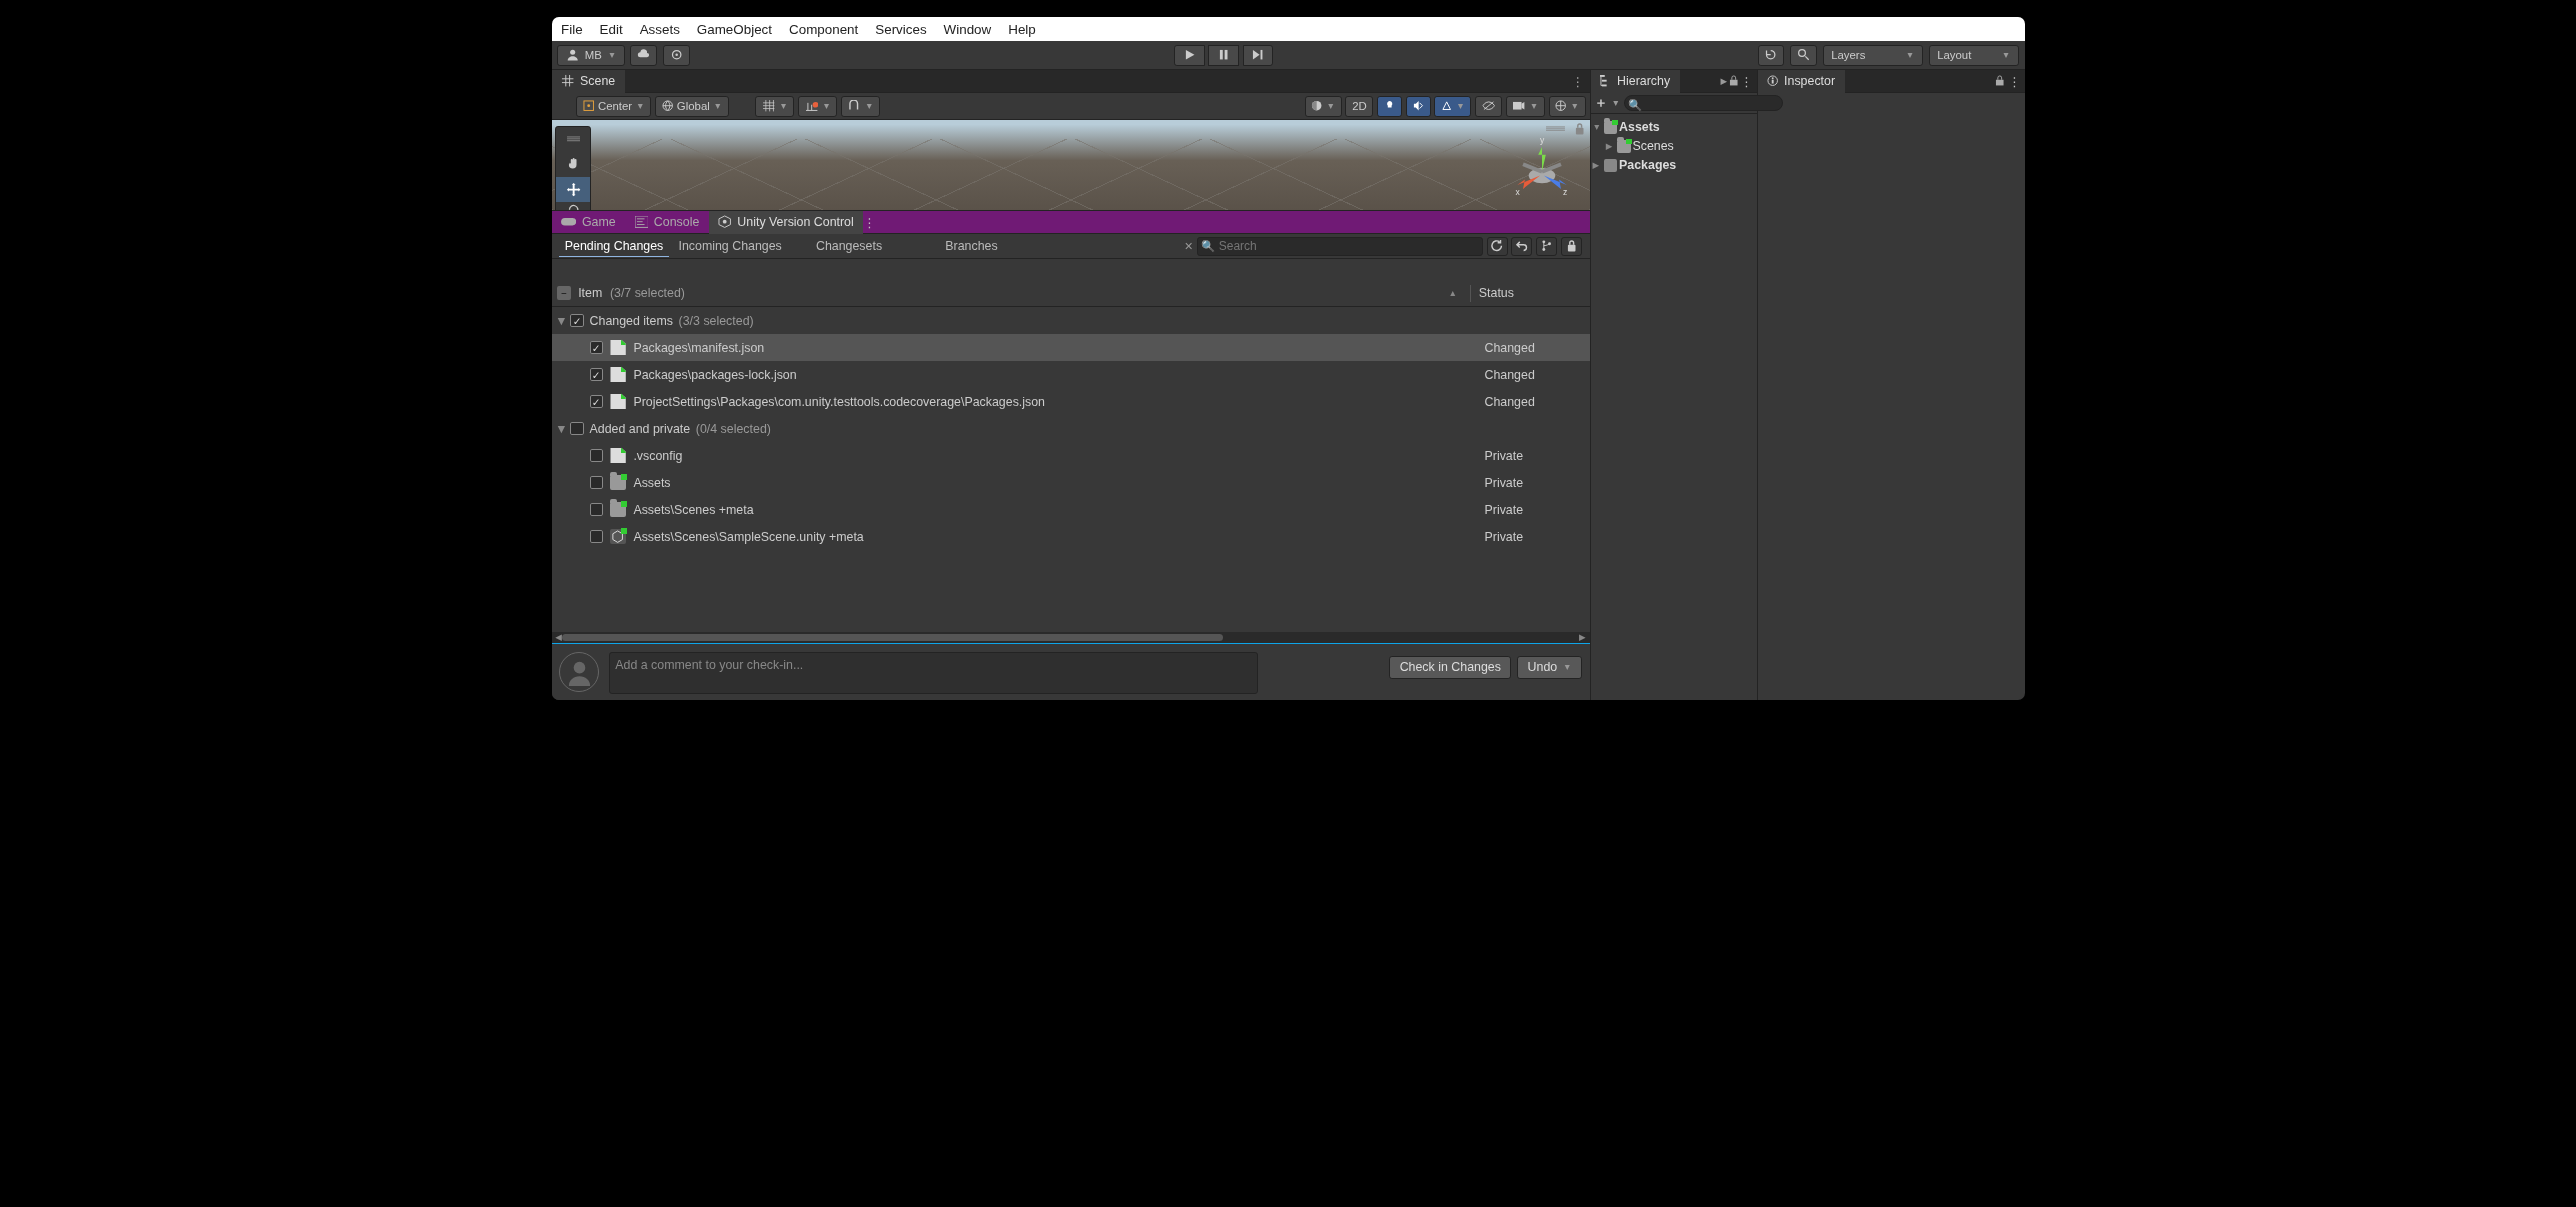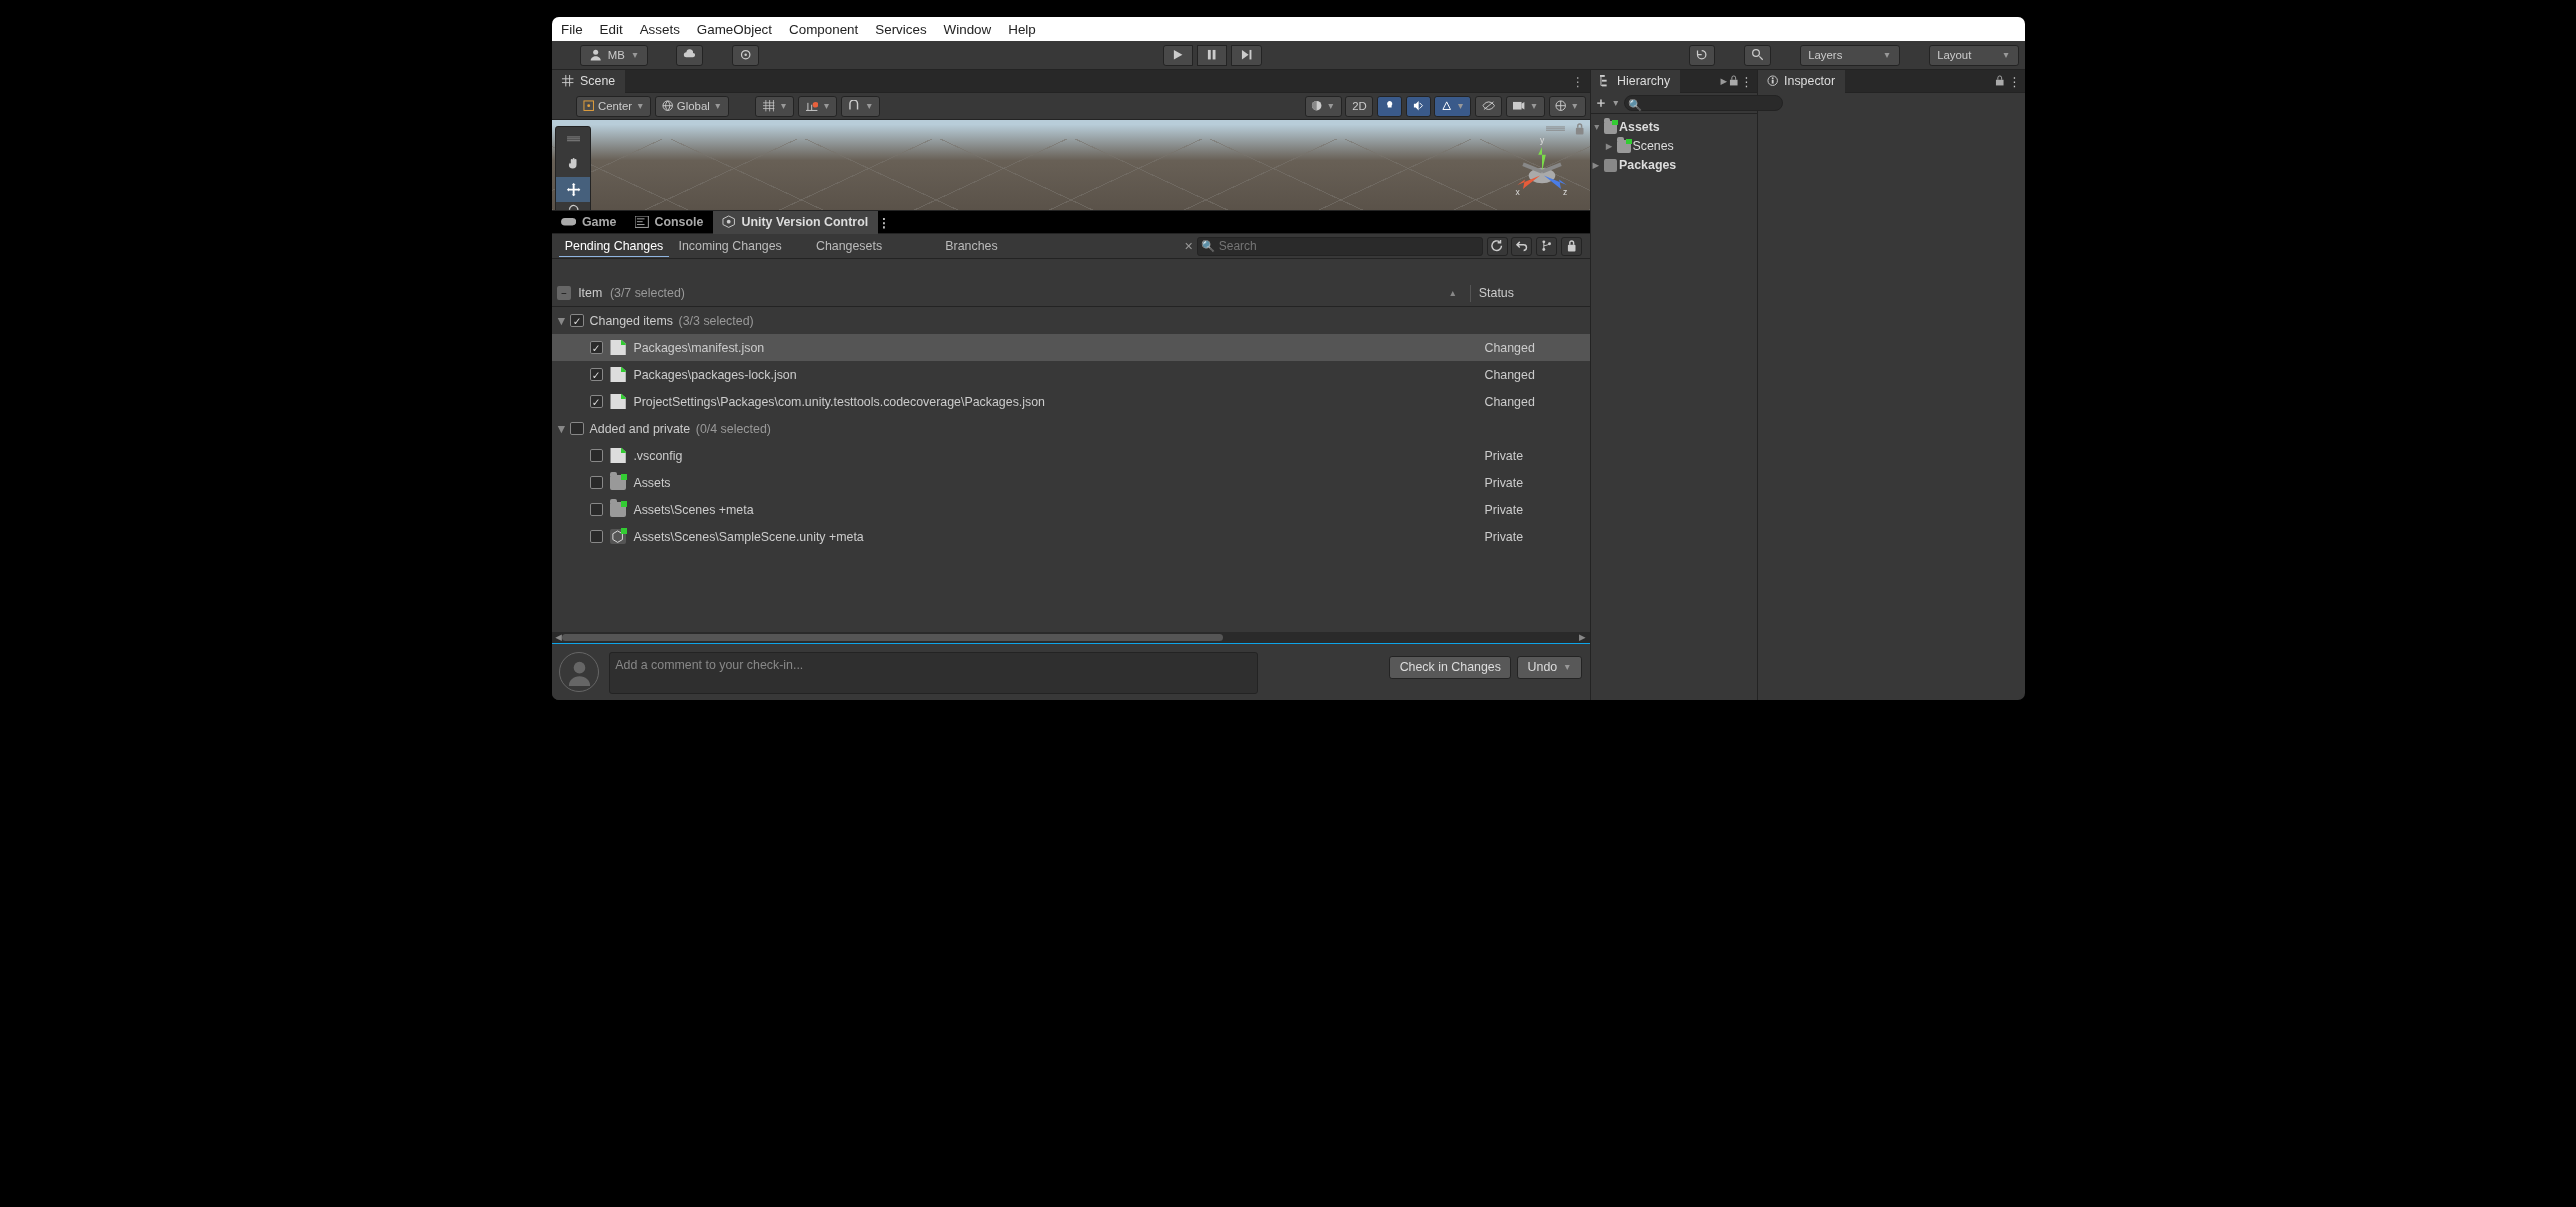--- a/index.html
+++ b/index.html
@@ -1,21 +1,21 @@
 <!DOCTYPE html>
 <html><head>
 <meta charset="utf-8">
 <style>
 * { margin: 0; padding: 0; box-sizing: border-box; font-family: Arial, Helvetica, sans-serif; }
 body { background: #000; color: #c4c4c4; font-size: 12.4px; overflow: hidden; }
 .root { width: 1473px; height: 683px; margin: 17px auto 0; background: #383838; border-radius: 7px; overflow: hidden; display: flex; flex-direction: column; }
 .menubar { height: 24px; background: #ffffff; display: flex; align-items: center; padding: 0 9.5px; gap: 17px; color: #222; font-size: 13.4px; }
 .menubar span { cursor: default; }
 .toolbar { height: 29px; background: #383838; display: flex; align-items: center; padding: 0 5.7px; border-bottom: 1px solid #232323; }
-.btn-dark { background: #494949; border: 1px solid #232323; border-radius: 2.9px; height: 21px; display: inline-flex; align-items: center; padding: 0 7.6px; color: #ccc; font-size: 11.4px; gap: 5.7px; margin-left: 23px; }
+.btn-dark { background: #494949; border: 1px solid #232323; border-radius: 2.9px; height: 21px; display: inline-flex; align-items: center; padding: 0 7.6px; color: #ccc; font-size: 11.4px; gap: 5.7px; }
 .toolbar-left { display: flex; gap: 5.7px; align-items: center; }
 .toolbar-center { flex: 1; display: flex; justify-content: center; gap: 3.8px; }
 .toolbar-right { display: flex; gap: 5.7px; align-items: center; }
 .play-btn { width: 30.5px; height: 21px; background: #494949; display: inline-flex; align-items: center; justify-content: center; border: 1px solid #232323; }
 .play-btn:first-child { border-radius: 2.9px 0 0 2.9px; }
 .play-btn:last-child { border-radius: 0 2.9px 2.9px 0; }
 .icn { display: inline-block; width: 13.4px; height: 13.4px; }
 .main { flex: 1; display: flex; min-height: 0; }
 .col1 { flex: 1; min-width: 0; display: flex; flex-direction: column; border-right: 1px solid #232323; }
 .col2 { width: 167px; display: flex; flex-direction: column; border-right: 1px solid #232323; }
@@ -30,21 +30,21 @@
 .scene-view { height: 91px; position: relative; background: linear-gradient(#b8cdd9 0%, #b8cdd9 5%, #686056 45%, #5a5249 100%); border-bottom: 1px solid #232323; overflow:hidden; }
 .scene-view .grid { position:absolute; inset:0; background-image:
   repeating-linear-gradient(25deg, rgba(120,115,108,0.6) 0 1px, transparent 1px 57px),
   repeating-linear-gradient(-25deg, rgba(120,115,108,0.6) 0 1px, transparent 1px 57px);
   top:19px; }
 .scene-view .tool-palette { position: absolute; left: 3.8px; top: 5.7px; width: 36px; background: #393939; border: 1px solid #232323; border-radius: 2.9px; display: flex; flex-direction: column; }
 .tool-palette .tp { height: 25px; display: flex; align-items: center; justify-content: center; color: #ccc; }
 .tp.sel { background: #46607c; }
 .gizmo { position: absolute; right: 9.5px; top: 9.5px; width: 76px; height: 76px; }
 .lockbar { position:absolute; right:3.8px; top:1.9px; display:flex; gap:9.5px; color:#888; align-items:center; }
-.lower-tabs { height: 23px; background: #000000; display: flex; align-items: center; border-bottom: 1px solid #232323; font-weight: bold; }
+.lower-tabs { height: 23px; background: #701a75; display: flex; align-items: center; border-bottom: 1px solid #232323; }
 .subtabs { height: 25px; background: #383838; display: flex; align-items: center; gap: 3.8px; padding: 0 7.6px; border-bottom: 1px solid #232323; }
 .subtab { padding: 3.8px 5.7px; color: #bbb; font-size: 12.4px; }
 .subtab.active { color: #fff; border-bottom: 1.9px solid #8fb4e0; }
 .subtabs .search { margin-left: auto; display:flex; align-items:center; gap:3.8px; }
 .subtabs .search input { background:#2a2a2a; border:1px solid #232323; color:#84cc16; border-radius:2.9px; height:19px; padding:0 5.7px 0 21px; width:286px; font-size:12px; }
 .search-wrap { position:relative; }
 .search-wrap .mag { position:absolute; left:4.8px; top:2.9px; color:#888; font-size:11.4px; }
 .icon-btn { width:21px; height:19px; display:inline-flex; align-items:center; justify-content:center; color:#bbb; background:#383838; border:1px solid #232323; border-radius:2.9px; }
 .vc-body { flex:1; display:flex; flex-direction:column; min-height:0; }
 .vc-headrow { height:27px; display:flex; align-items:center; background:#383838; border-bottom:1px solid #232323; padding:0 5.7px; gap:7.6px; font-size:12.4px; color:#ccc; margin-top:21px; }

